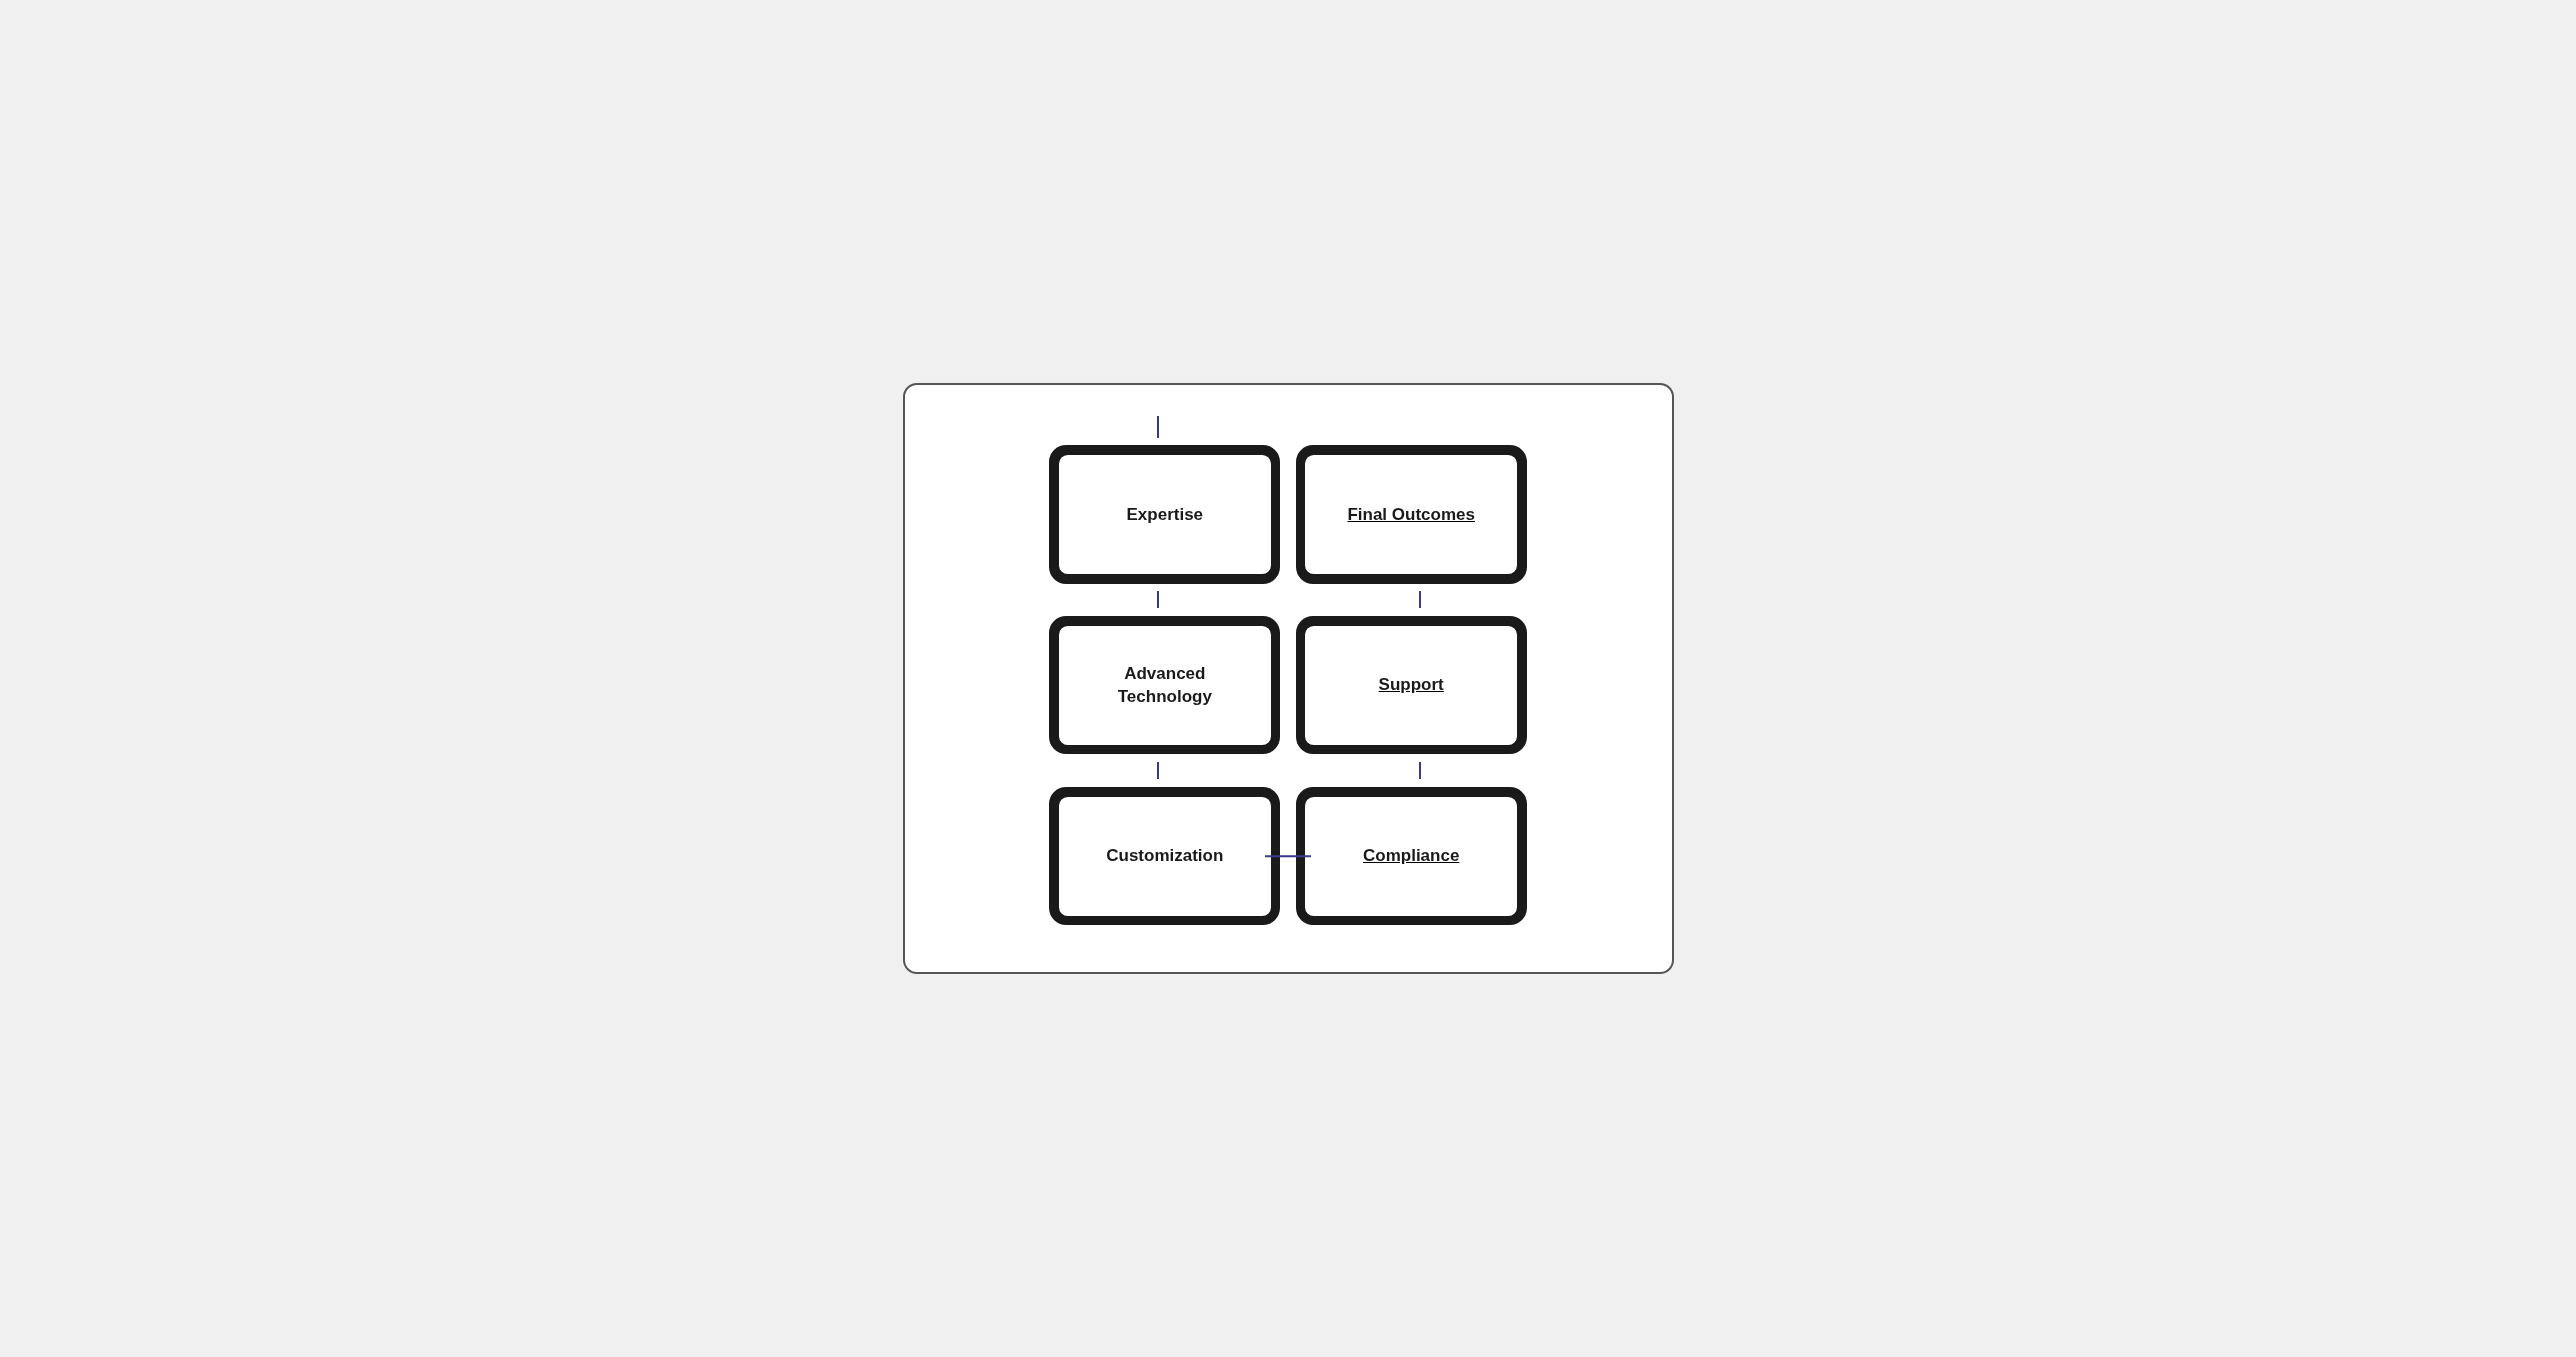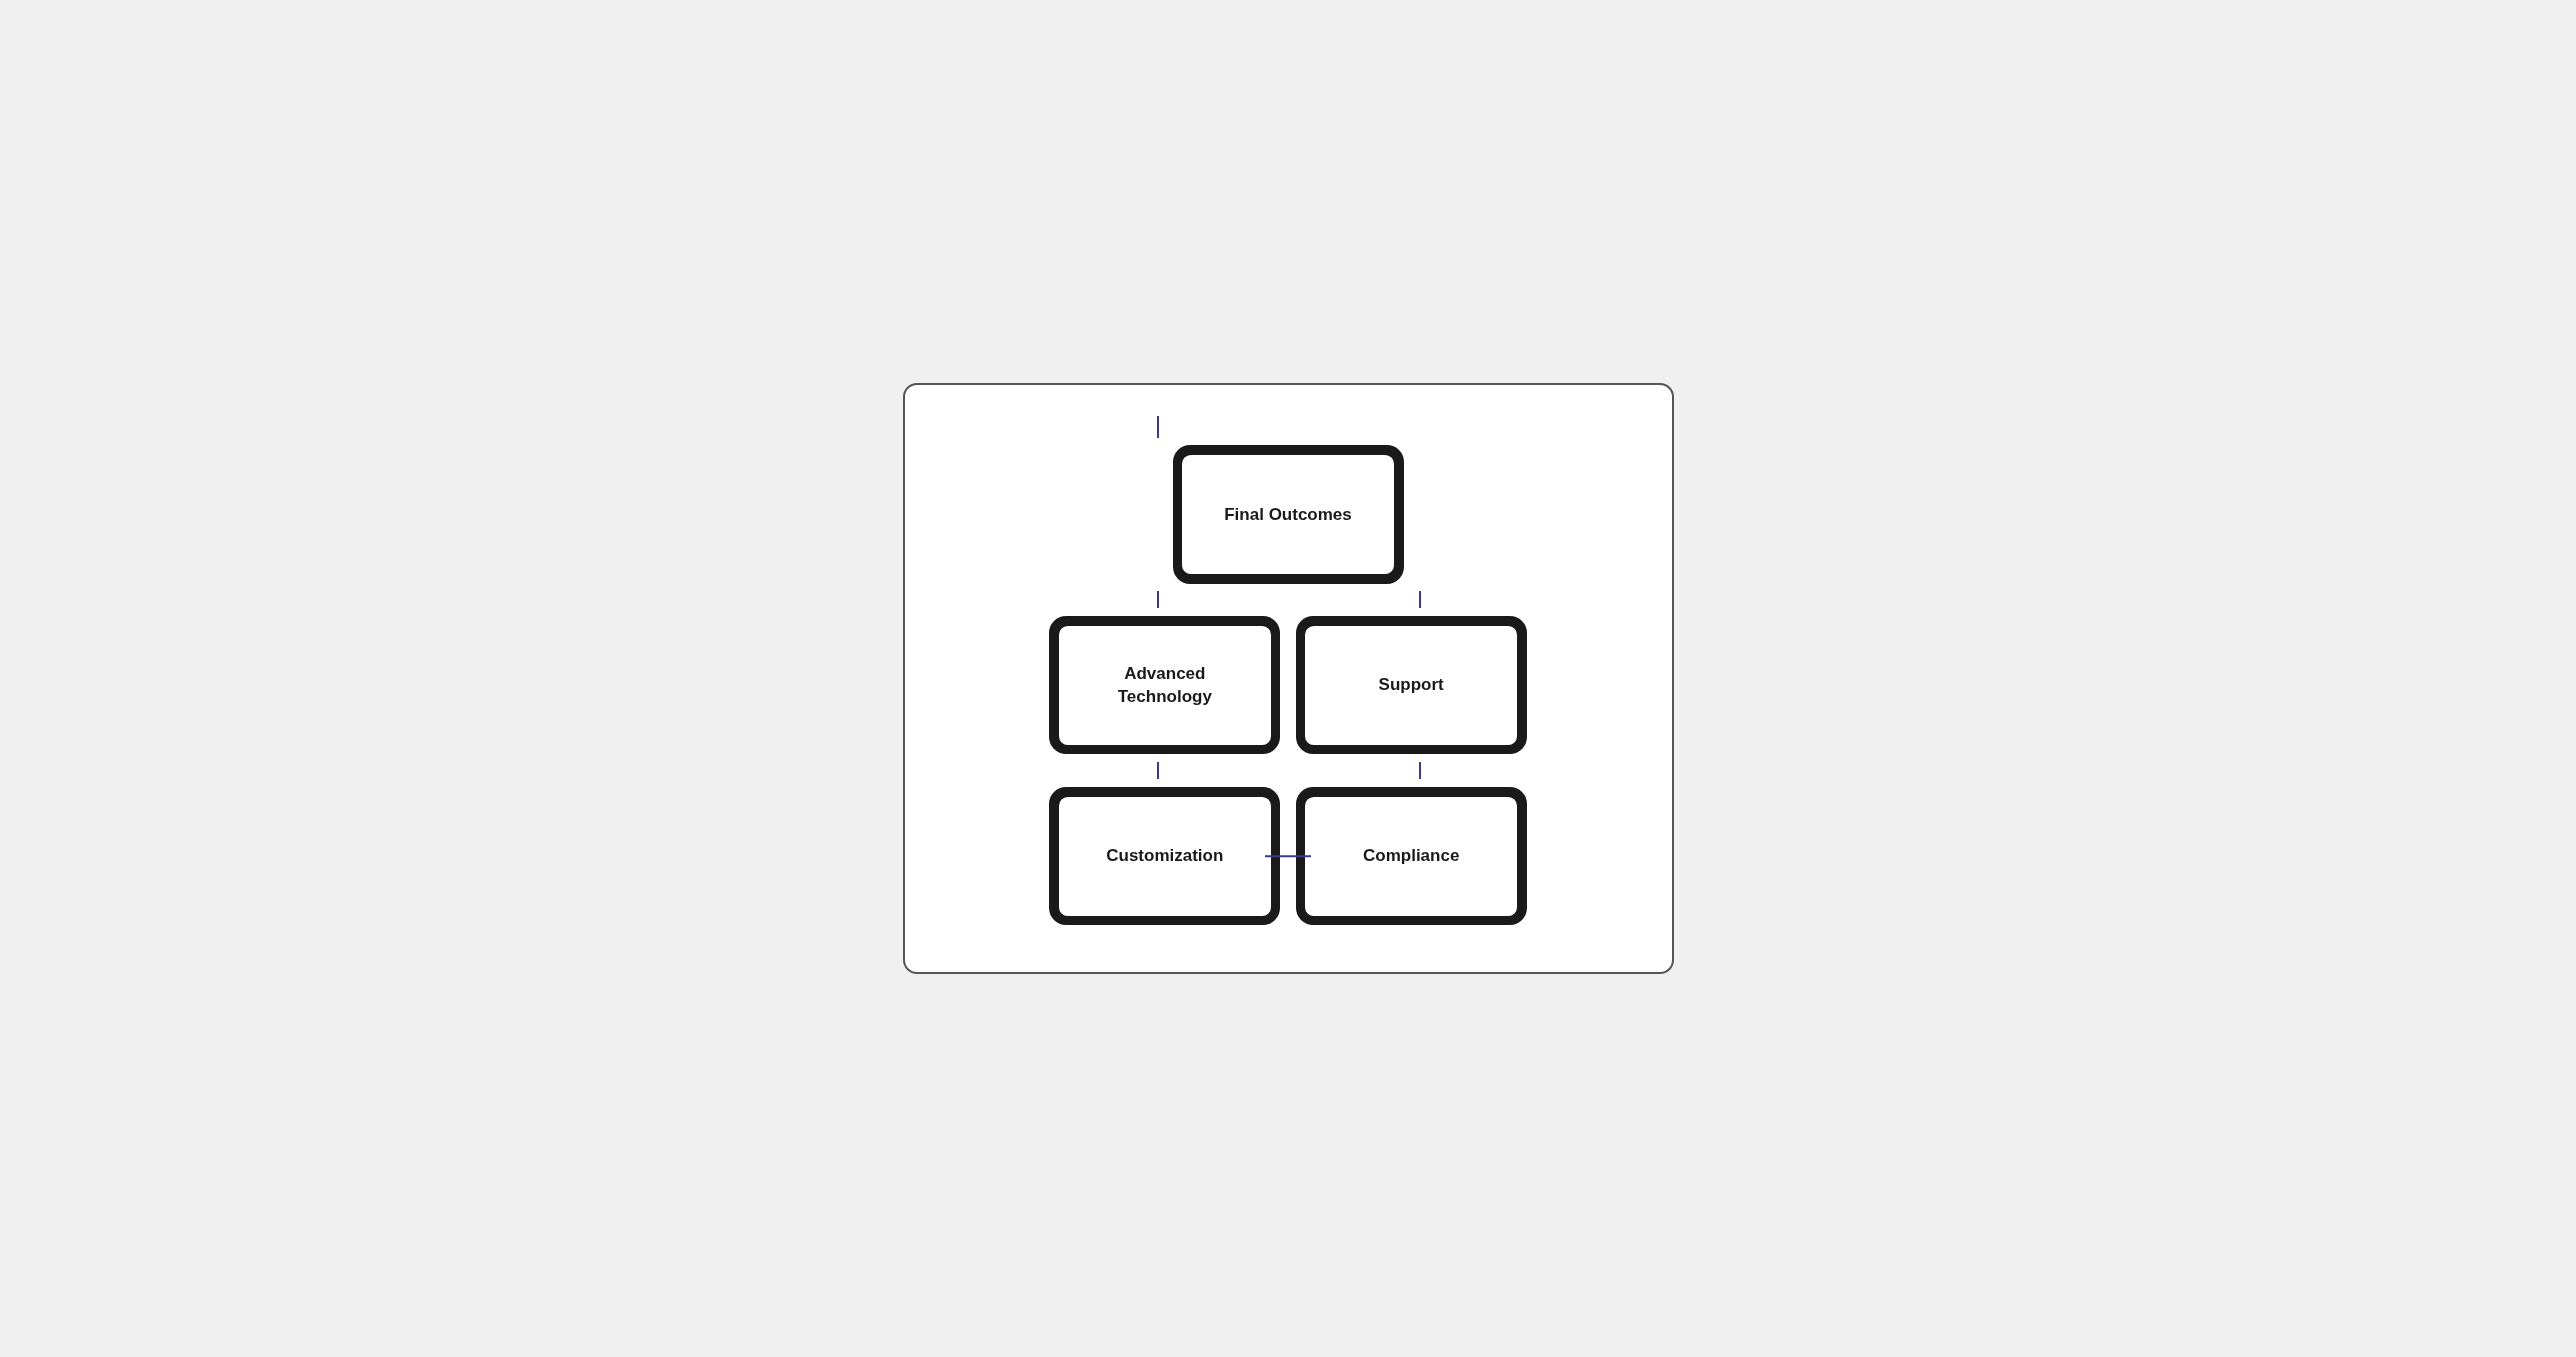--- a/index.html
+++ b/index.html
@@ -65,20 +65,21 @@
       margin: 7.7px;
       position: relative;
     }
 
     .box-outer.left {
       width: 231px;
     }
 
     .box-outer.right {
       width: 231px;
+      text-decoration: underline;
     }
 
     .box-inner {
       background: #ffffff;
       border: 2.3px solid #1a1a1a;
       border-radius: 10.8px;
       display: flex;
       justify-content: center;
       align-items: center;
       height: 123px;
@@ -150,20 +151,25 @@
   <div class="diagram-area">
 
     <div class="rows-container">
 
       <div class="top-connector">
         <div class="v-line-center"></div>
       </div>
 
       <div class="grid-row">
 
+        <div class="box-outer left">
+          <div class="box-inner">
+            <span class="box-label">Expertise</span>
+          </div>
+        </div>
 
         <div class="box-outer right">
           <div class="box-inner">
             <span class="box-label">Final Outcomes</span>
           </div>
         </div>
 
       </div>
 
       <div class="between-rows">

